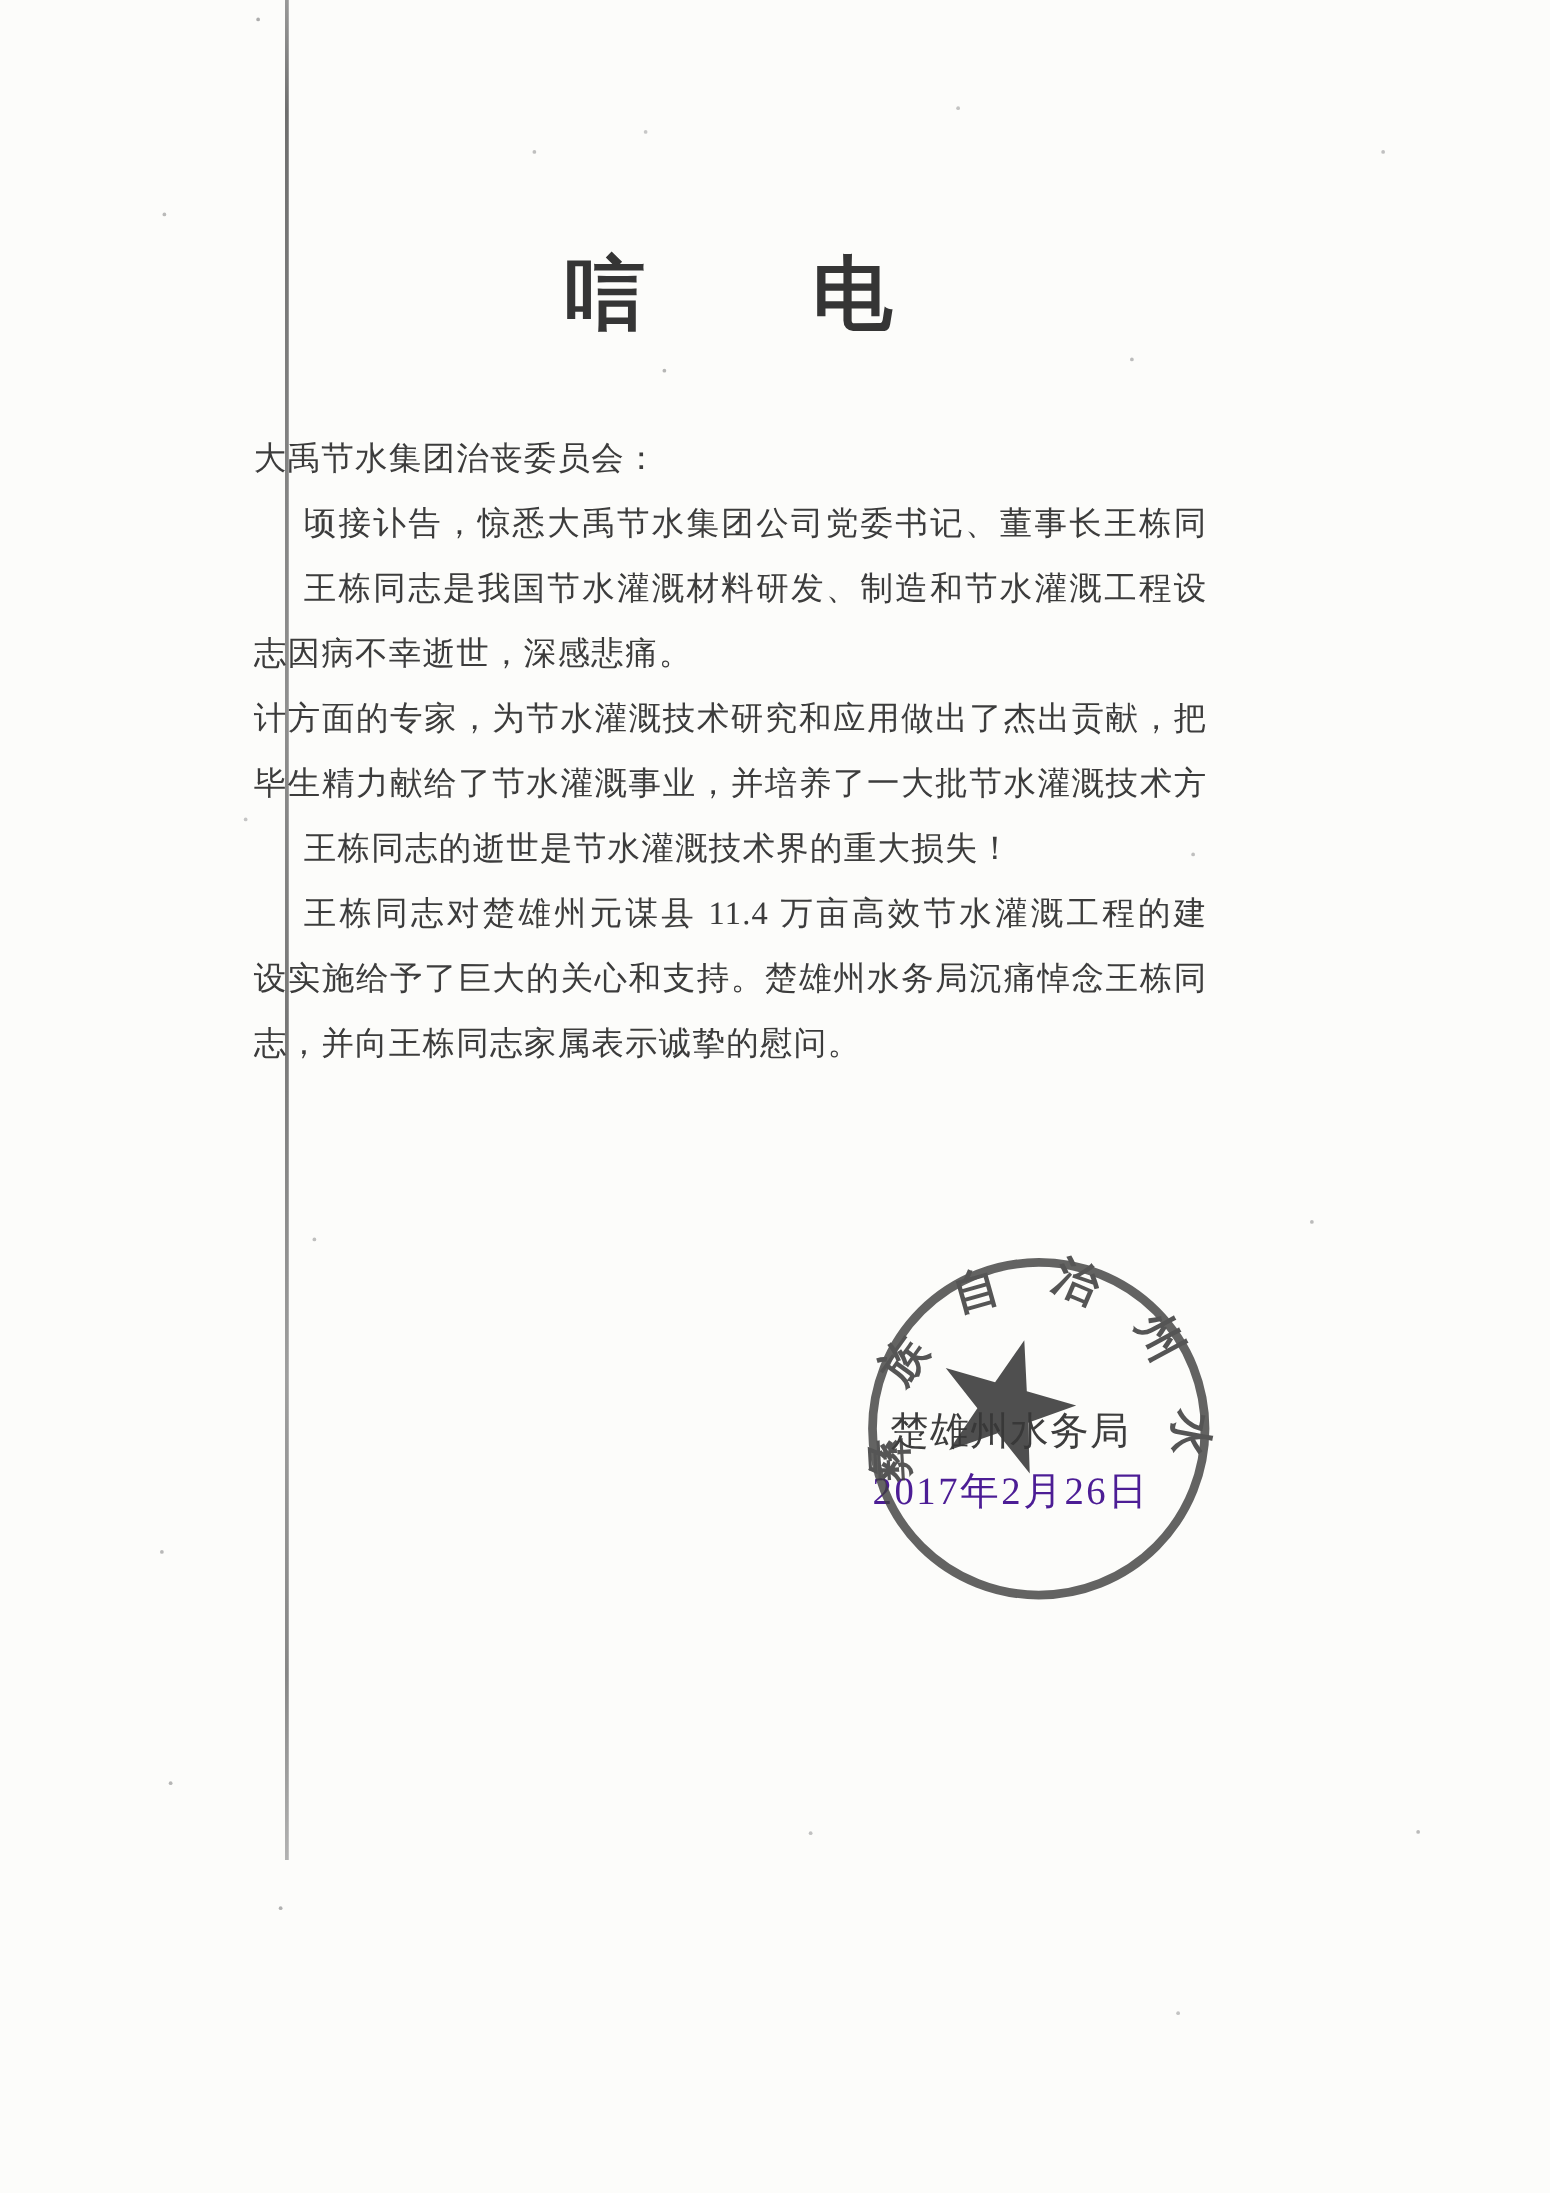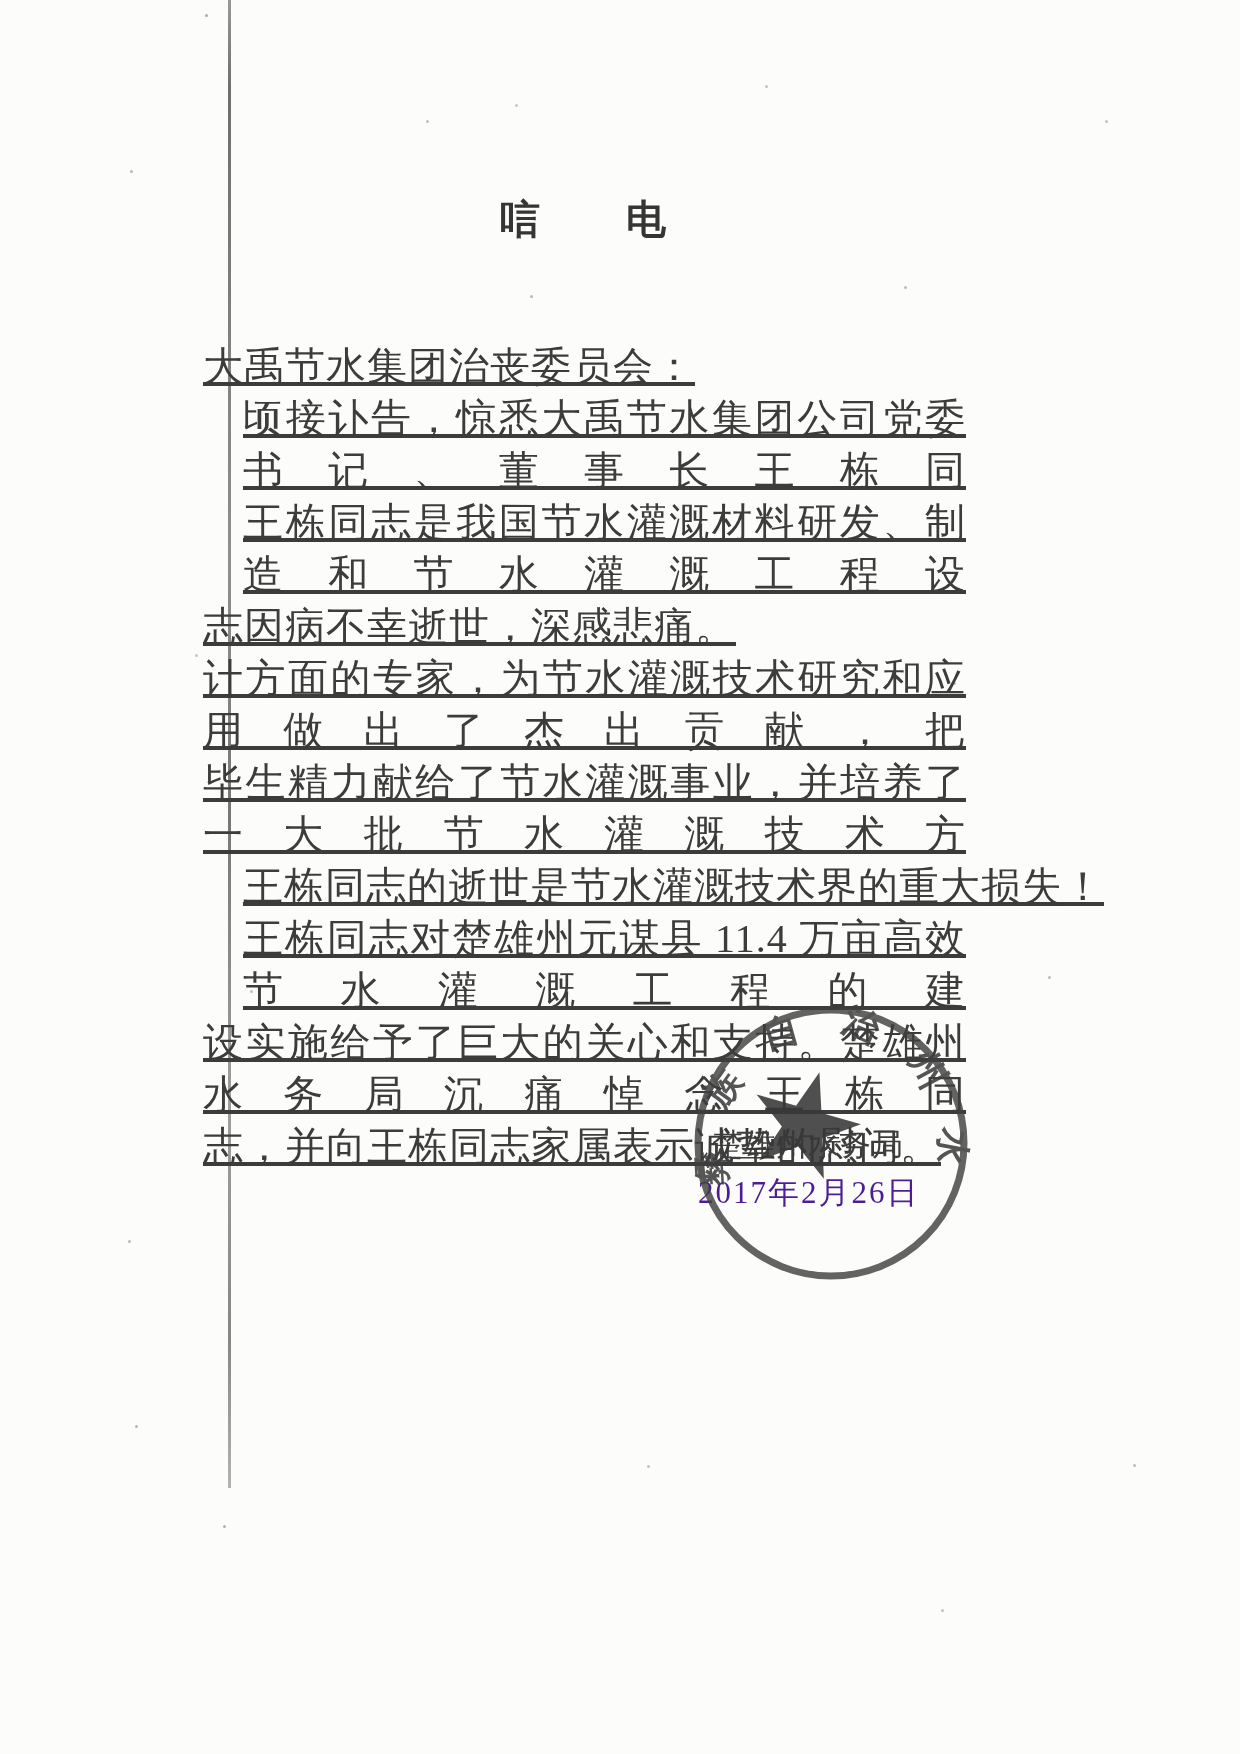--- a/index.html
+++ b/index.html
@@ -45,36 +45,35 @@
       -10px 640px 0 #b8b8b8, 748px 668px 0 #b0b0b0, 1042px 574px 0 #b6b6b6;
   }
   .title {
     position: absolute;
     top: 192px;
     left: 0;
     width: 1240px;
     padding-right: 72px;
     box-sizing: border-box;
     text-align: center;
-    font-size: 40px;
+    font-size: 64px;
     font-weight: bold;
     letter-spacing: 2px;
     color: #353535;
   }
   .body-text {
     position: absolute;
     top: 341px;
     left: 203px;
     width: 763px;
-    font-size: 40px;
+    font-size: 26px;
     line-height: 52px;
     letter-spacing: 1px;
     color: #3c3c3c;
     text-align: left;
-    text-decoration: underline;
   }
   .body-text .line { white-space: nowrap; }
   .body-text .line.fill {
     white-space: normal;
     text-align: justify;
     text-align-last: justify;
   }
   .body-text .line.indent { padding-left: 40px; }
   .body-text .line.indent.fill { box-sizing: border-box; width: 763px; }
   

